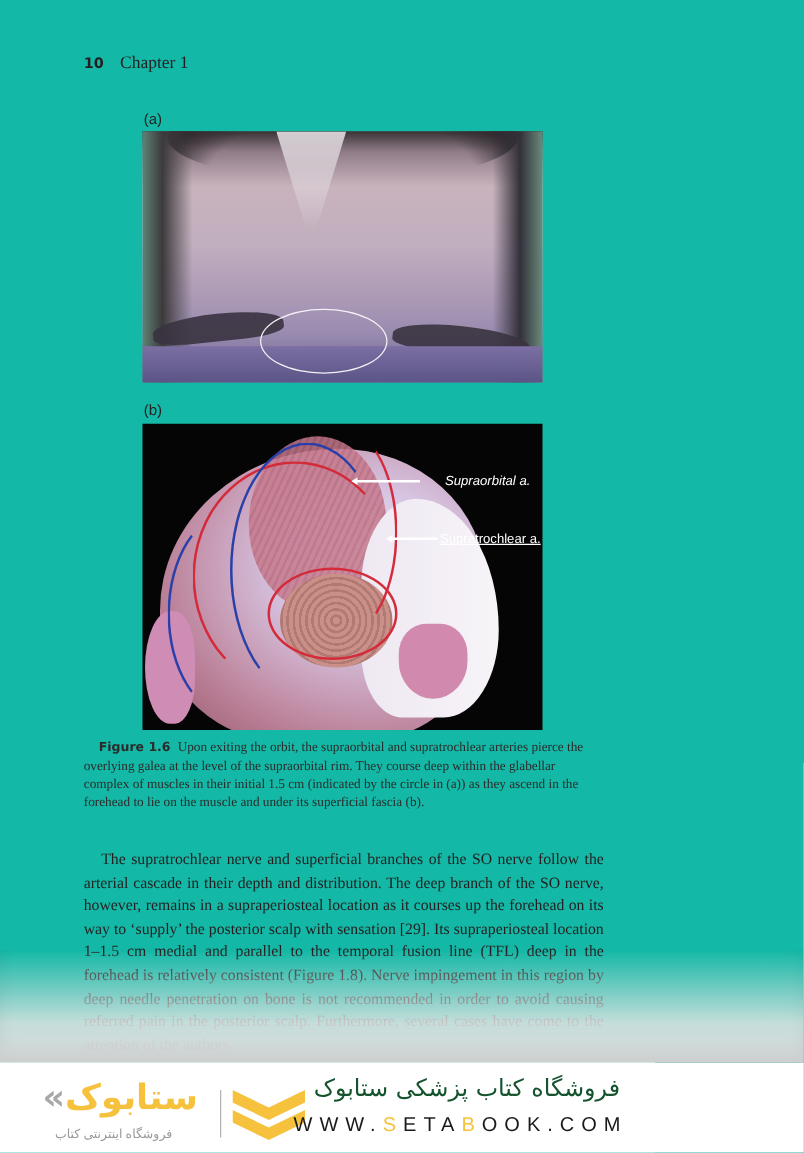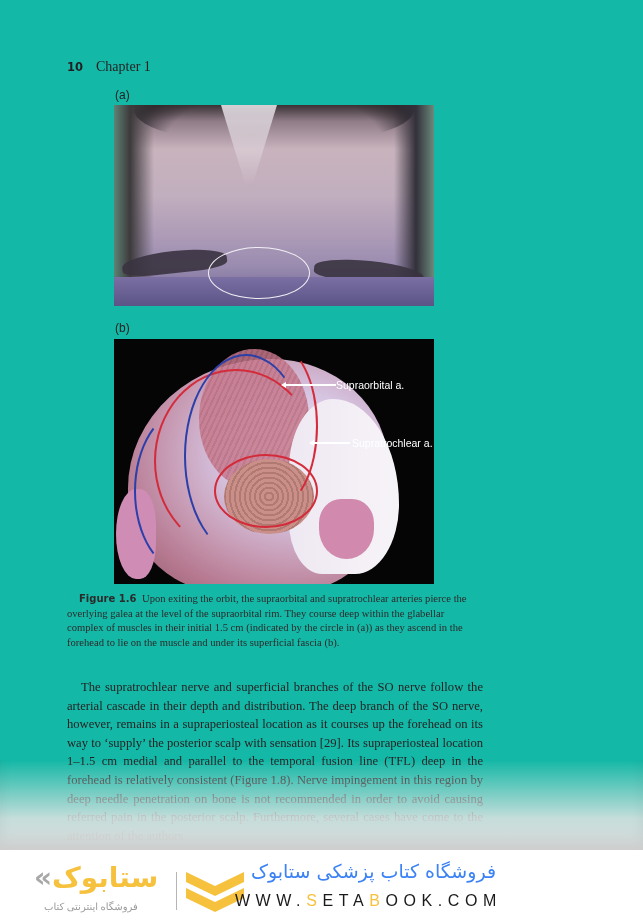--- a/index.html
+++ b/index.html
@@ -4,21 +4,21 @@
 <style>
   html, body { margin:0; padding:0; }
   body { width:643px; height:922px; background:#ffffff; position:relative; overflow:hidden;
          font-family:"DejaVu Serif","Liberation Serif",serif; color:#231f20; }
   .page { position:absolute; left:0; top:0; width:643px; height:850px; background:#14b8a6; }
   .fade { position:absolute; left:0; top:760px; width:643px; height:90px;
           background:linear-gradient(to bottom, rgba(255,255,255,0) 0%, rgba(228,228,228,0.85) 65%, #dadada 100%);
           box-shadow: inset 0 -8px 14px rgba(0,0,0,0.06); }
   .running-head { position:absolute; top:43px; left:67px; font-size:13px; display:flex; align-items:baseline; }
   .page-num { font-family:"DejaVu Sans","Liberation Sans",sans-serif; font-weight:bold; font-size:11.5px; width:29px; }
-  .chapter { font-family:"Liberation Serif","DejaVu Serif",serif; font-size:14px;margin-top:16px; }
+  .chapter { font-family:"Liberation Serif","DejaVu Serif",serif; font-size:14px; }
   .panel-label { position:absolute; font-family:"Liberation Sans","DejaVu Sans",sans-serif; font-size:12px; color:#222; }
   .photo-a { position:absolute; left:114px; top:105px; width:320px; height:201px; overflow:hidden;
              background:
                radial-gradient(ellipse 60% 30% at 50% 105%, #6e6b9a 0%, rgba(110,107,154,0) 70%),
                linear-gradient(to bottom, #3a3236 0%, #8f7b86 8%, #c8b3bd 22%, #c1aebe 45%, #ad9bb7 65%, #9a8cb0 80%, #6c6290 100%);
            }
   .photo-a .hair-left { position:absolute; left:0; top:0; width:40px; height:201px;
              background:linear-gradient(to right, #5e8275 0%, #3d3a3c 40%, rgba(60,55,60,0) 100%); }
   .photo-a .hair-right { position:absolute; right:0; top:0; width:40px; height:201px;
              background:linear-gradient(to left, #6a8a7c 0%, #33303a 45%, rgba(60,55,60,0) 100%); }
@@ -59,21 +59,21 @@
   .caption .fig-label { font-family:"DejaVu Sans","Liberation Sans",sans-serif; font-weight:bold; font-size:10px; margin-right:3px;padding-left:12px; }
   .body-text { position:absolute; left:67px; top:678px; width:416px; font-family:"Liberation Serif","DejaVu Serif",serif; font-size:12.6px; line-height:18.6px; text-align:justify; color:#231f20; }
   .body-text p { margin:0; text-indent:14px; }
   .watermark { position:absolute; left:0; top:850px; width:524px; height:72px; background:#ffffff; }
   .wm-latin-logo { position:absolute; left:34px; top:11px; font-family:"DejaVu Sans","Liberation Sans",sans-serif; font-weight:bold; font-size:28px; letter-spacing:-1px; }
   .wm-latin-logo .g { color:#a8a8a8; }
   .wm-latin-logo .y { color:#f6c23e; }
   .wm-sub { position:absolute; left:44px; top:51px; font-family:Liberation Serif, serif; font-size:10px; color:#9a9a9a; direction:rtl; }
   .wm-divider { position:absolute; left:176px; top:22px; width:1px; height:38px; background:#b5b5b5; }
   .wm-chevron { position:absolute; left:186px; top:22px; width:58px; height:42px; }
-  .wm-title { position:absolute; right:28px; top:10px; font-family:"DejaVu Sans","Liberation Sans",sans-serif; font-size:19px; color:#3b82f6; direction:rtl; }
+  .wm-title { position:absolute; right:28px; top:10px; font-family:"DejaVu Sans","Liberation Sans",sans-serif; font-size:19px; color:#14532d; direction:rtl; }
   .wm-url { position:absolute; right:22px; top:42px; font-family:"Liberation Sans","DejaVu Sans",sans-serif; font-size:16px; letter-spacing:5.6px; color:#1a1a1a; }
   .wm-url .hl { color:#f6c23e; }
 </style>
 </head>
 <body>
 
 <div class="page">
 
   <div class="running-head">
     <span class="page-num">10</span>
@@ -103,23 +103,23 @@
     <div class="nose"></div>
     <div class="ear"></div>
     <div class="vessel v1"></div>
     <div class="vessel v2"></div>
     <div class="vessel v3"></div>
     <div class="vessel v4"></div>
     <div class="vessel v5"></div>
 
     <div class="callout" style="left:170px; top:40px;">
       <span class="line" style="width:52px;"></span>
-      <span style="margin-left:0;">Supraorbital a.</span>
+      <span style="margin-left:20px;font-style:italic;">Supraorbital a.</span>
     </div>
-    <div class="callout" style="left:198px; top:98px;">
+    <div class="callout" style="left:198px; top:86px;text-decoration:underline;">
       <span class="line" style="width:38px;"></span>
       <span style="margin-left:2px;">Supratrochlear a.</span>
     </div>
   </div>
 
   <div class="caption">
     <span class="fig-label">Figure 1.6</span>
     <span>Upon exiting the orbit, the supraorbital and supratrochlear arteries pierce the overlying galea at the level of the supraorbital rim. They course deep within the glabellar complex of muscles in their initial 1.5 cm (indicated by the circle in (a)) as they ascend in the forehead to lie on the muscle and under its superficial fascia (b).</span>
   </div>
 

